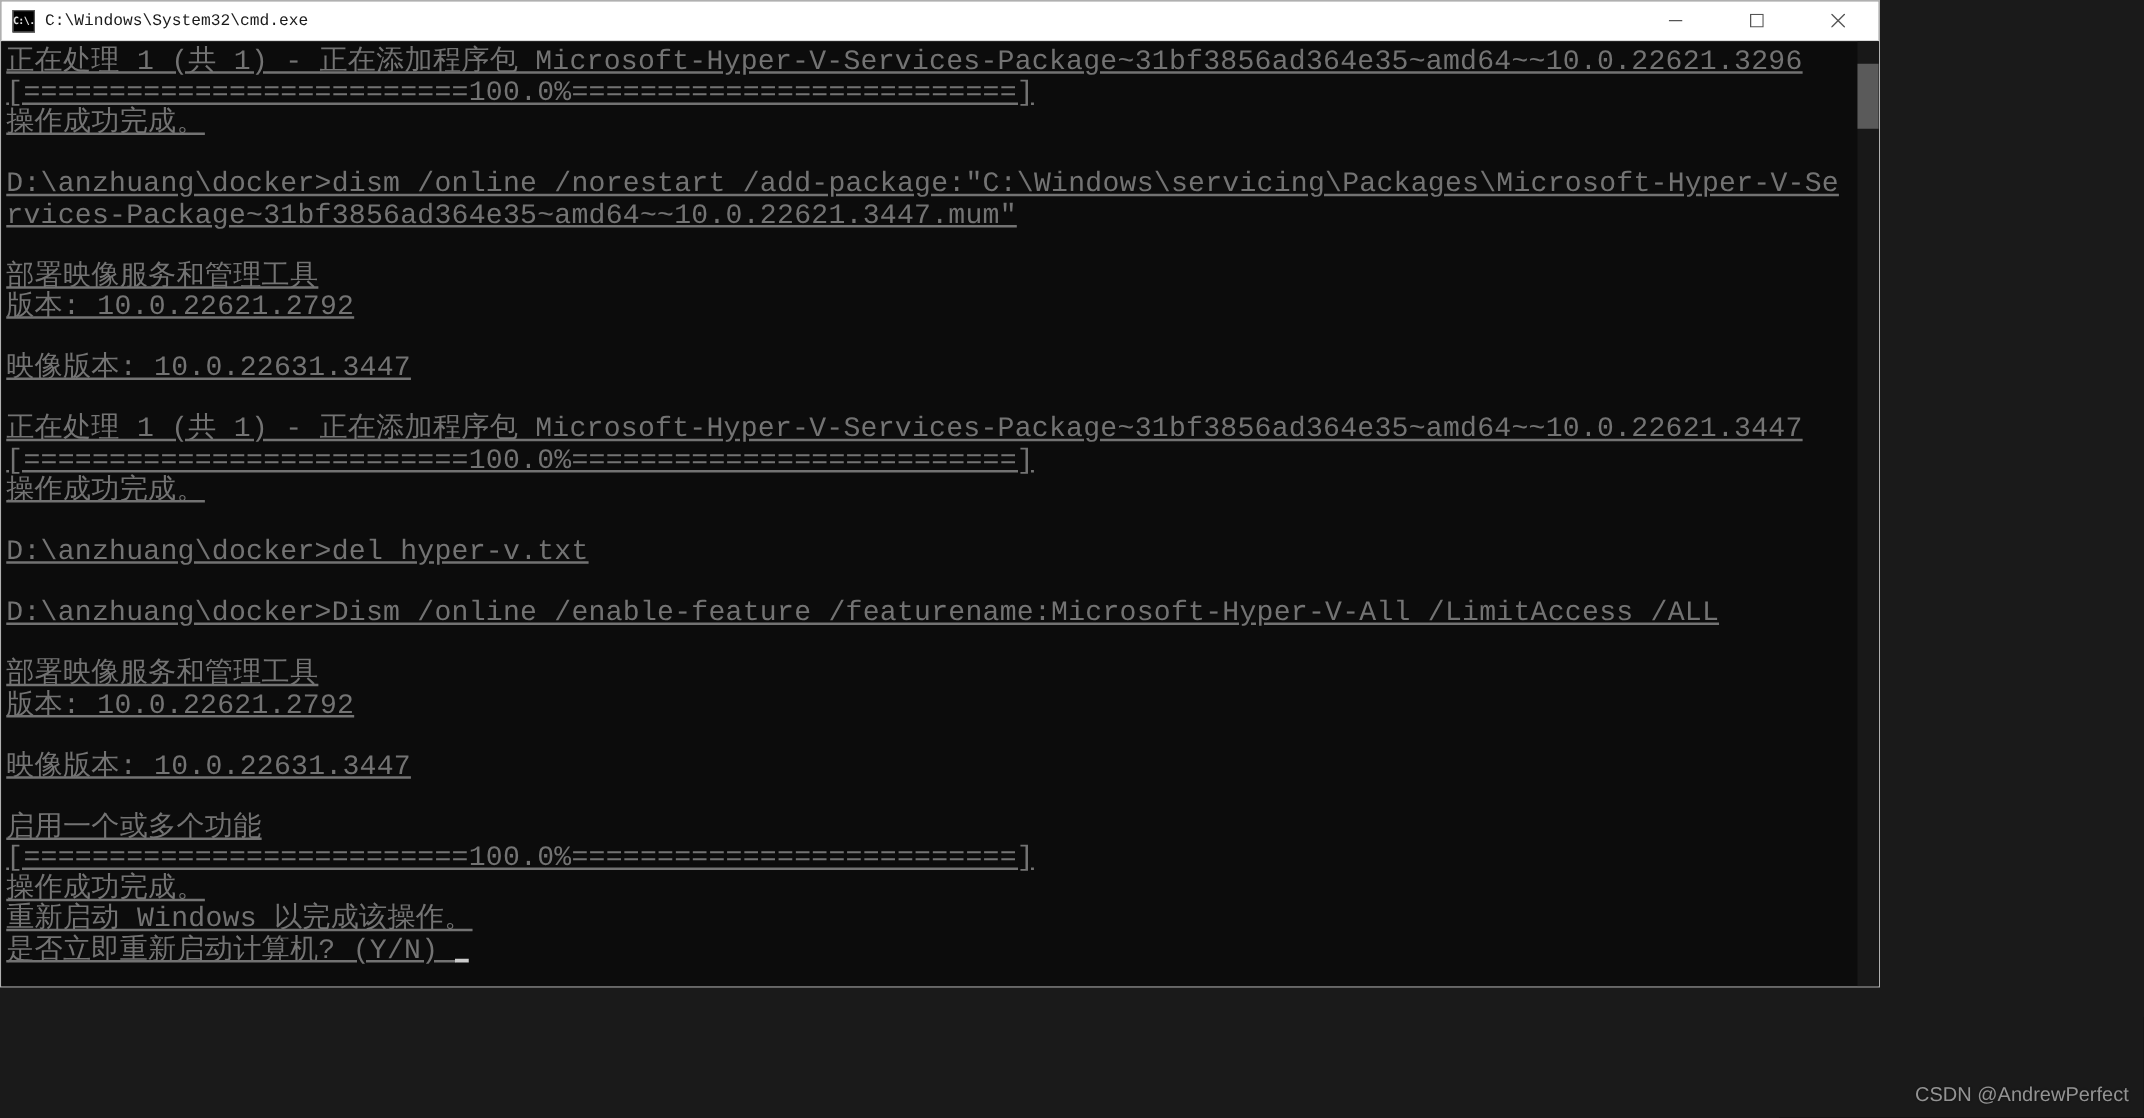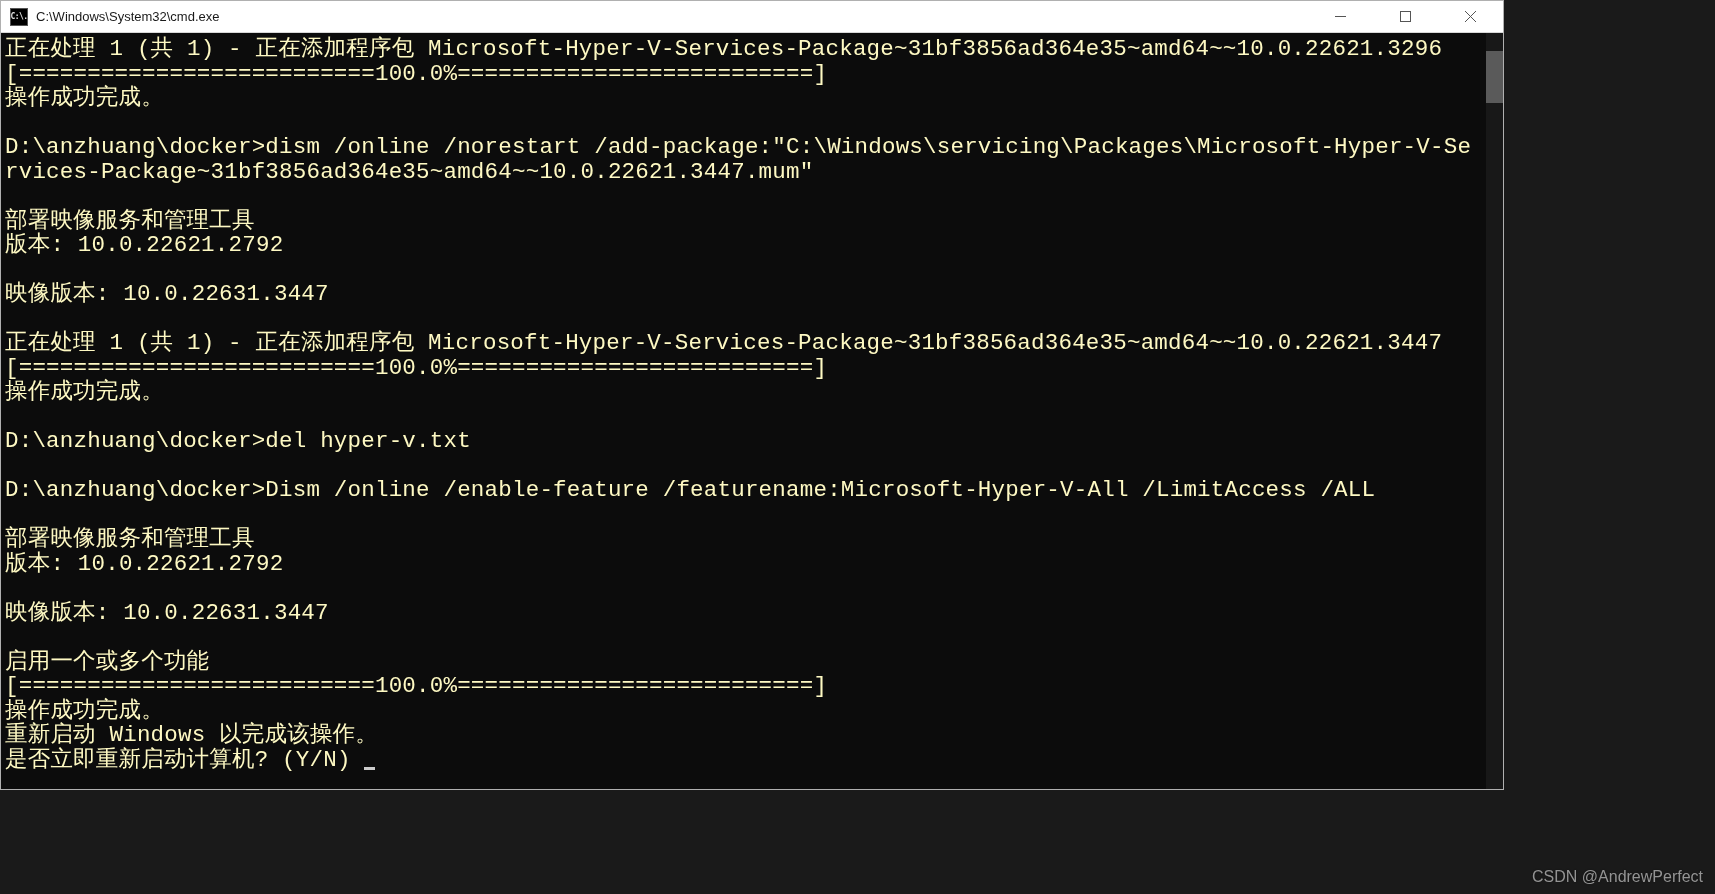--- a/index.html
+++ b/index.html
@@ -55,21 +55,21 @@
       font-family: Consolas, monospace;
       font-size: 8px;
       color: #e0e0e0;
       font-weight: bold;
       letter-spacing: -0.5px;
     }
     
     .title-text {
       font-size: 13px;
       color: #1a1a1a;
-      font-family: Liberation Sans, sans-serif;
+      font-family: Liberation Mono, monospace;
     }
     
     .titlebar-controls {
       display: flex;
       height: 100%;
     }
     
     .control-btn {
       width: 65px;
       height: 100%;
@@ -91,24 +91,25 @@
     .terminal-content {
       flex: 1;
       padding: 4px 2px 4px 4px;
       overflow: hidden;
     }
     
     .terminal-text {
       font-family: "NSimSun", "SimSun", Consolas, "Courier New", monospace;
       font-size: 22.5px;
       line-height: 24.5px;
-      color: #fef9c3;
+      color: #737373;
       white-space: pre-wrap;
       word-break: break-all;
       letter-spacing: 0.2px;
+      text-decoration: underline;
     }
     
     .scrollbar {
       width: 17px;
       height: 100%;
       background: #181818;
       position: relative;
       flex-shrink: 0;
     }
     

